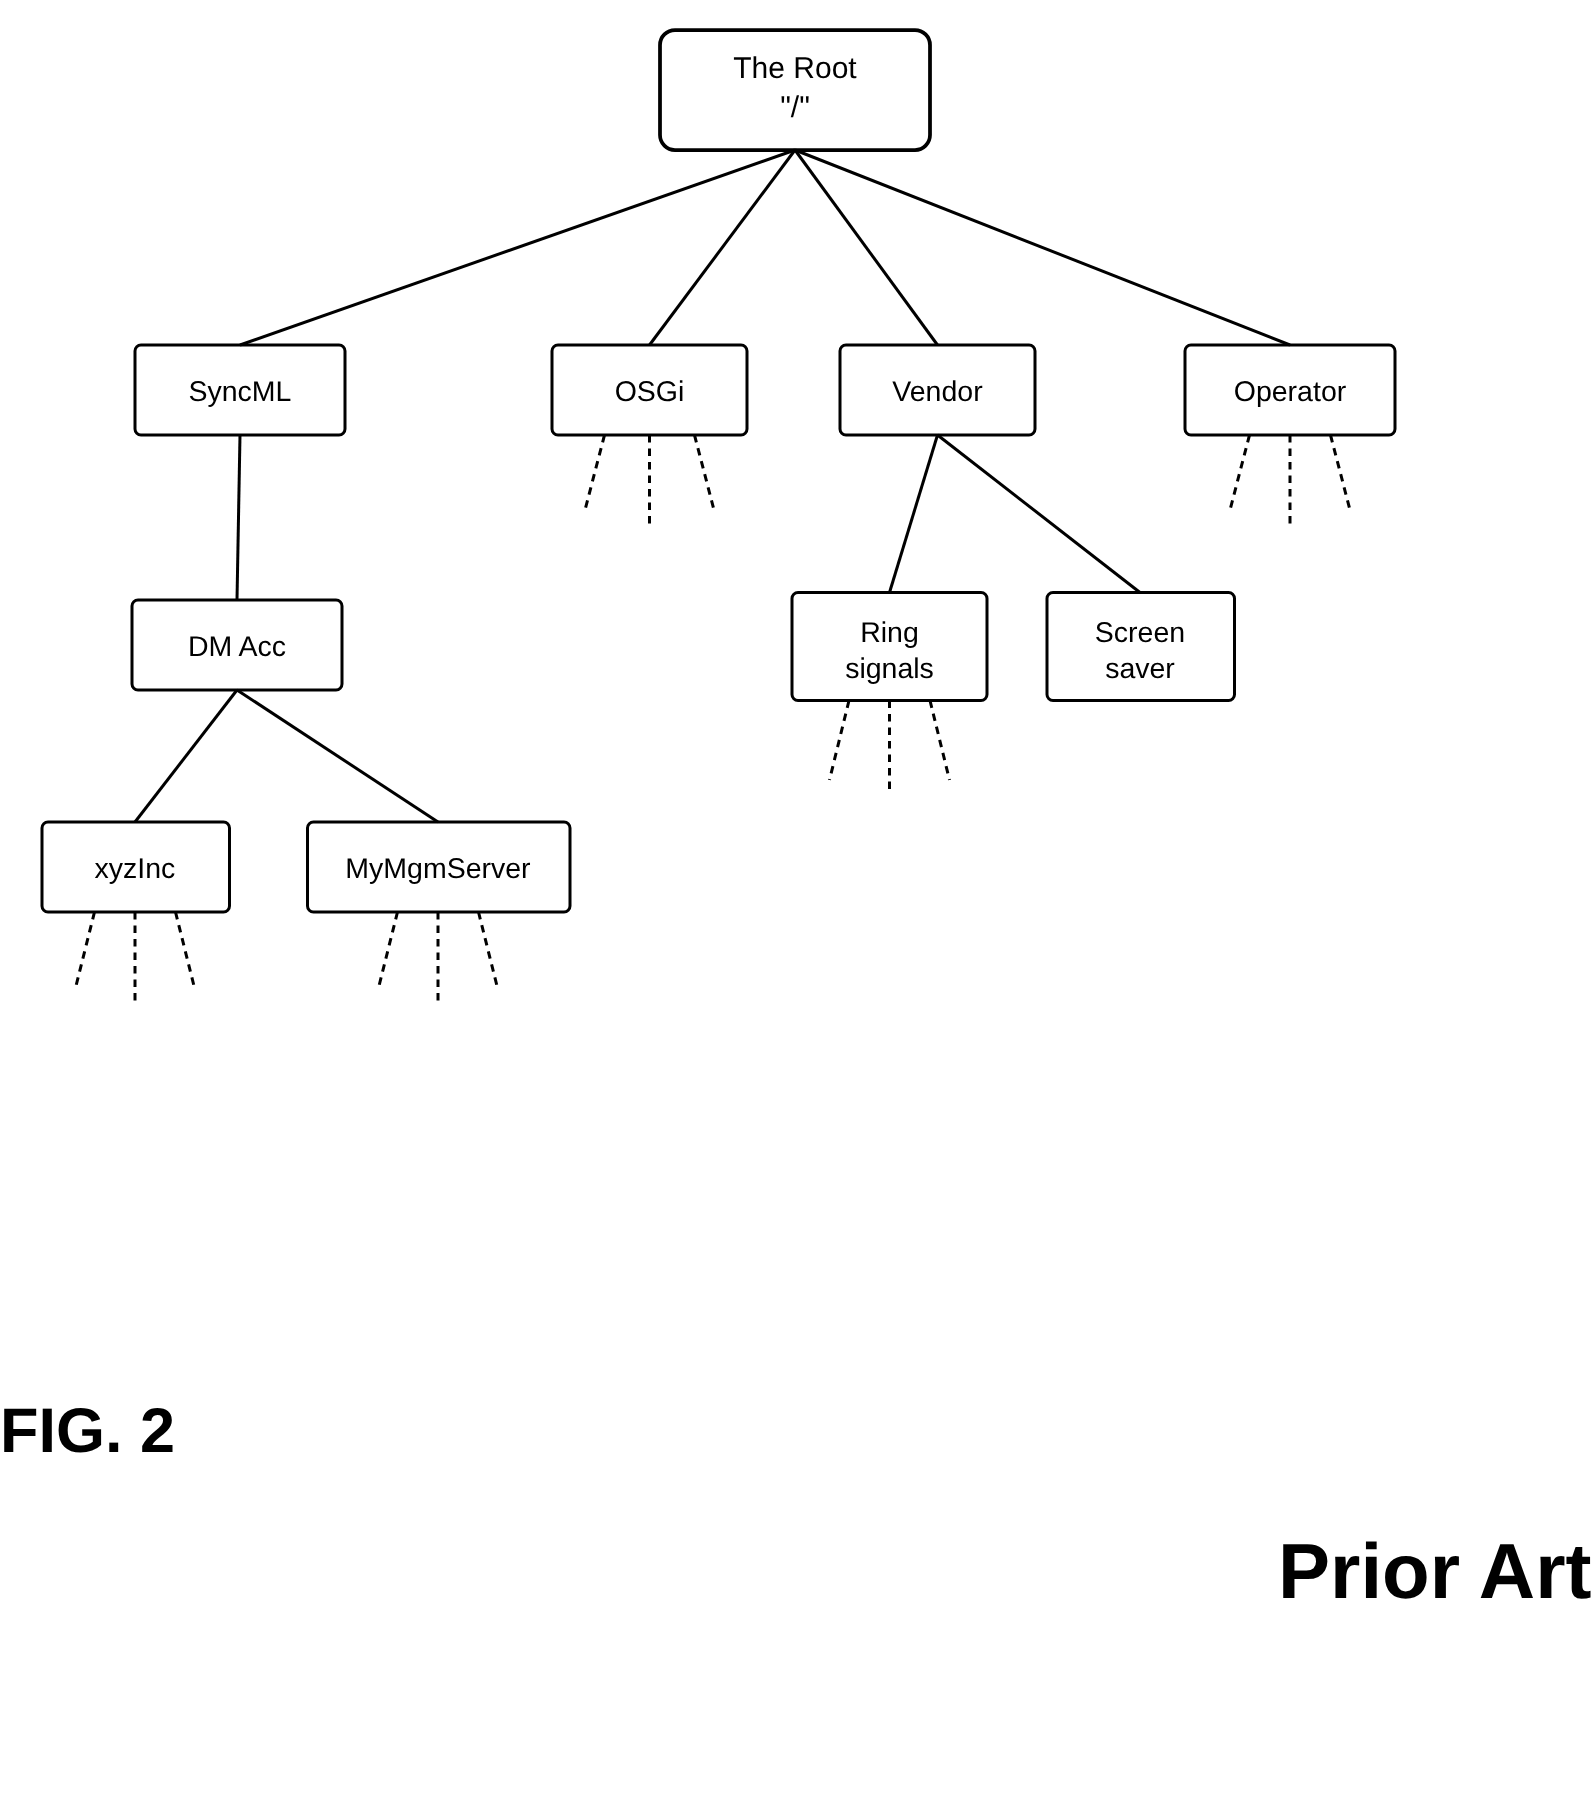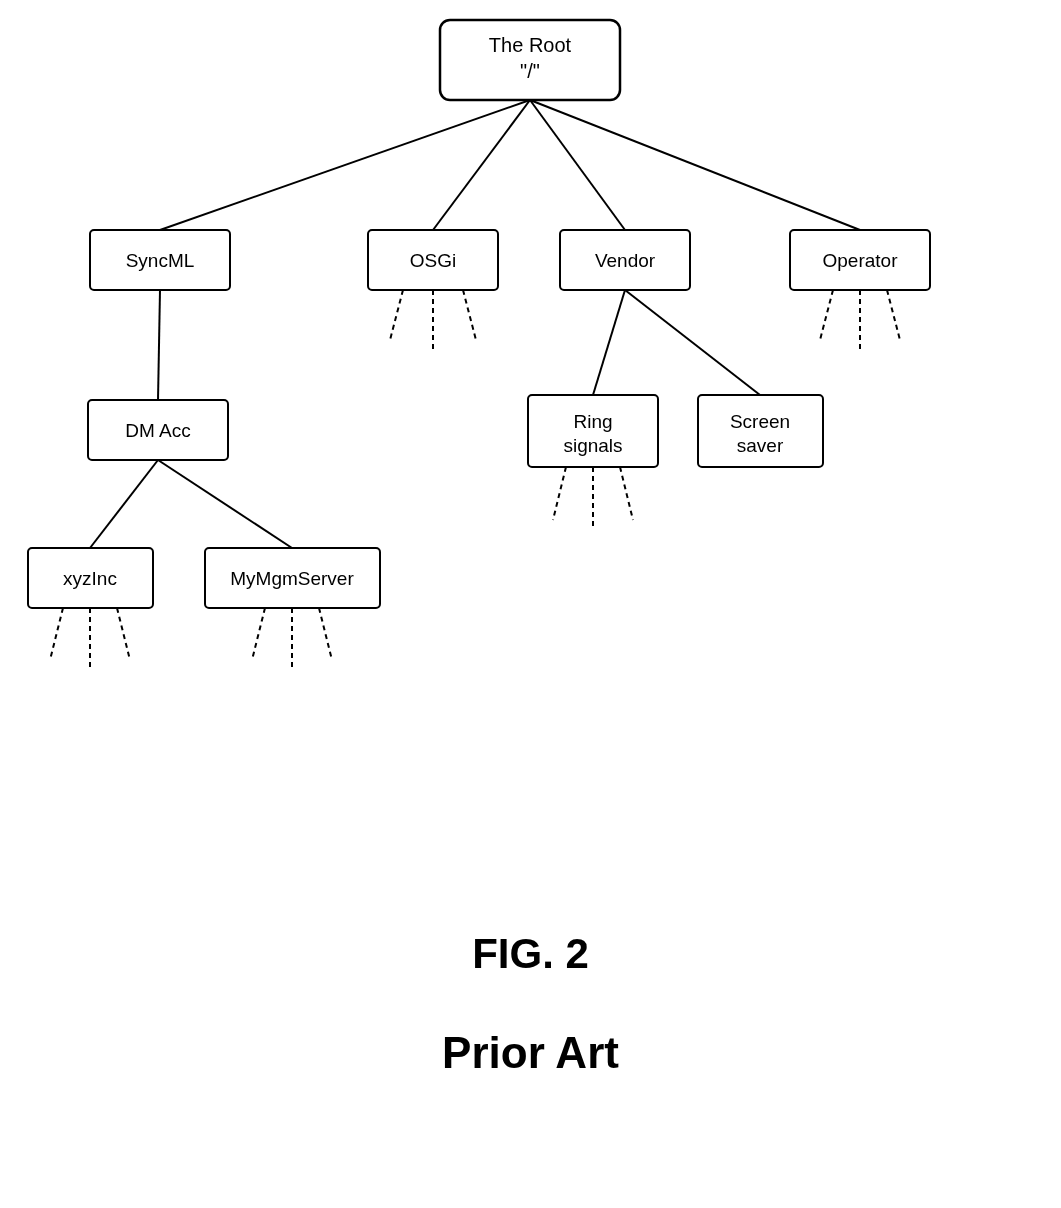--- a/index.html
+++ b/index.html
@@ -24,33 +24,33 @@
       width: 1061px;
       height: 900px;
       overflow: visible;
     }
 
     .fig-caption {
       position: absolute;
       bottom: 230px;
       left: 0;
       width: 1061px;
-      text-align: center;
+      text-align: left;
       font-size: 42px;
       font-weight: bold;
       font-family: Arial, sans-serif;
     }
 
     .prior-art-caption {
       position: absolute;
       bottom: 130px;
       left: 0;
       width: 1061px;
-      text-align: center;
-      font-size: 44px;
+      text-align: right;
+      font-size: 52px;
       font-weight: bold;
       font-family: Arial, sans-serif;
     }
   </style>
 </head>
 <body>
 
 <div id="diagram-container">
   <svg id="tree-svg">
 

